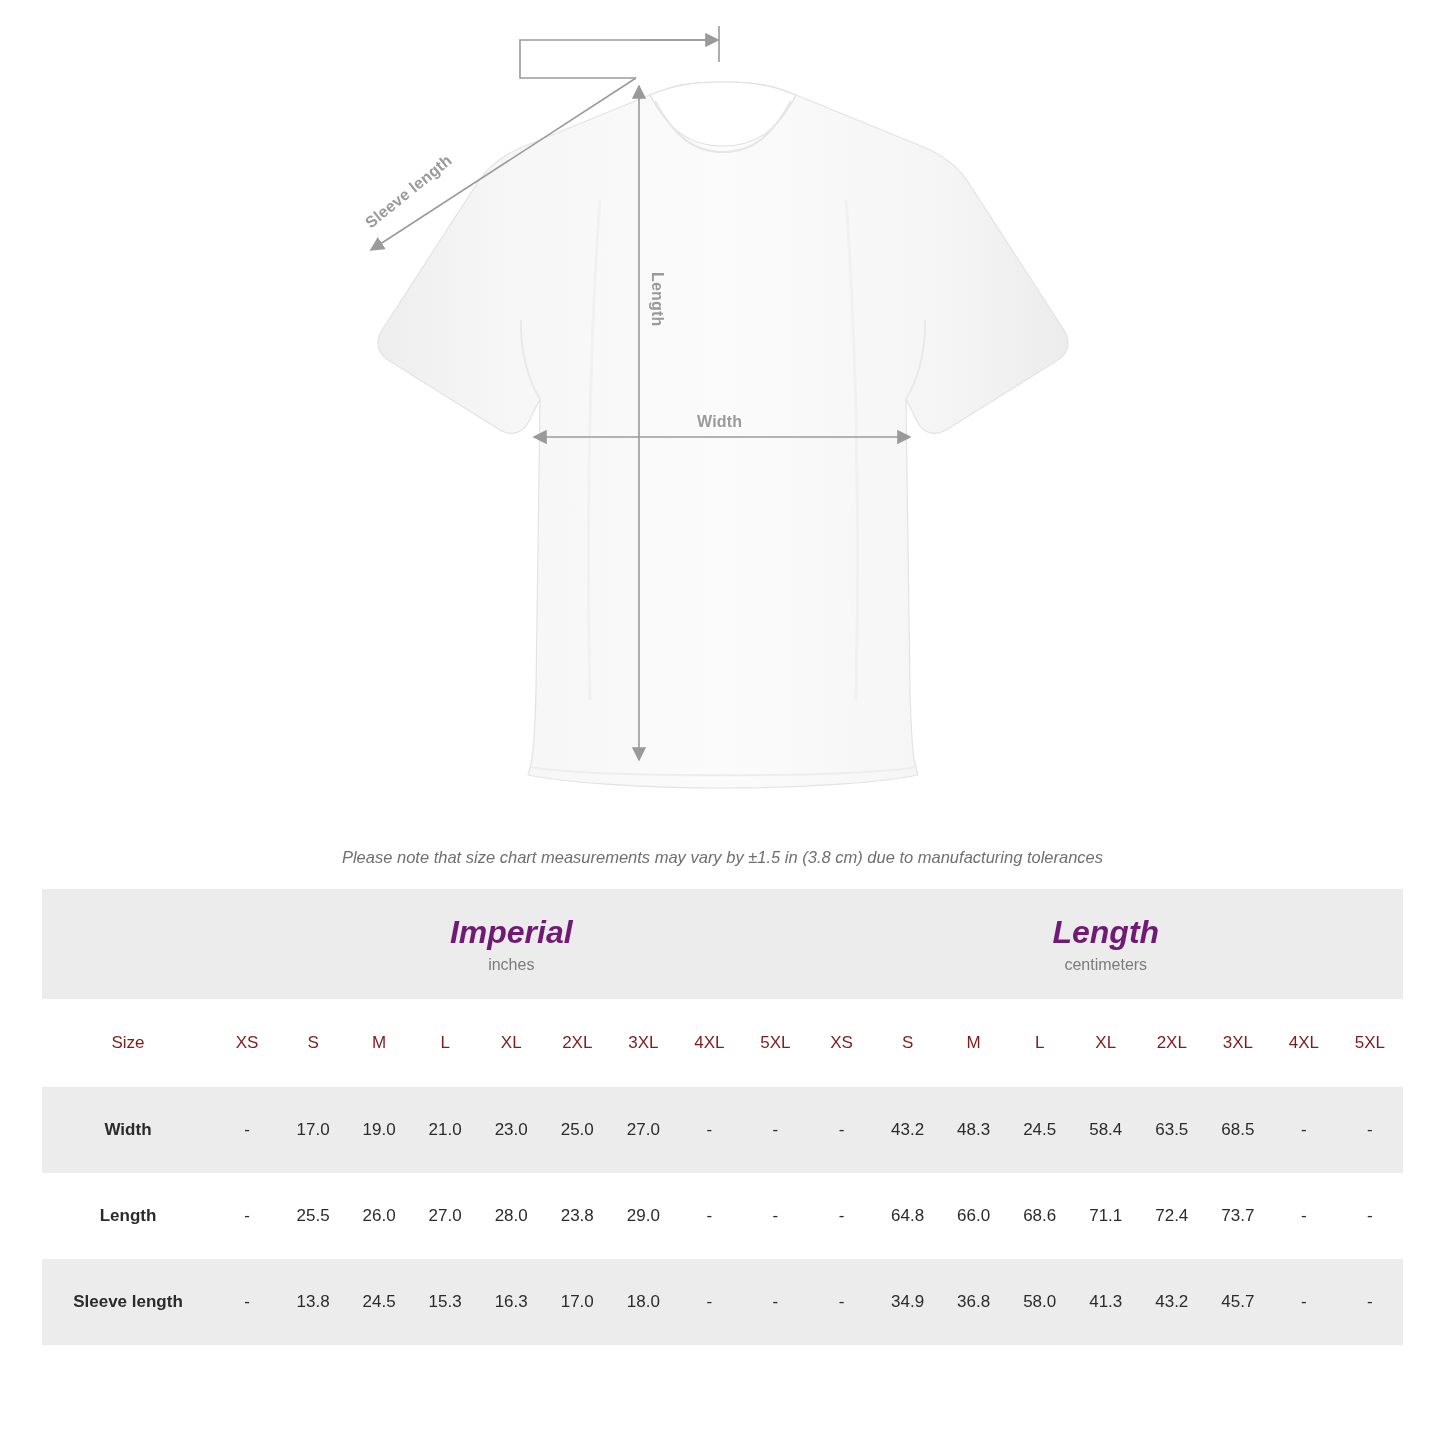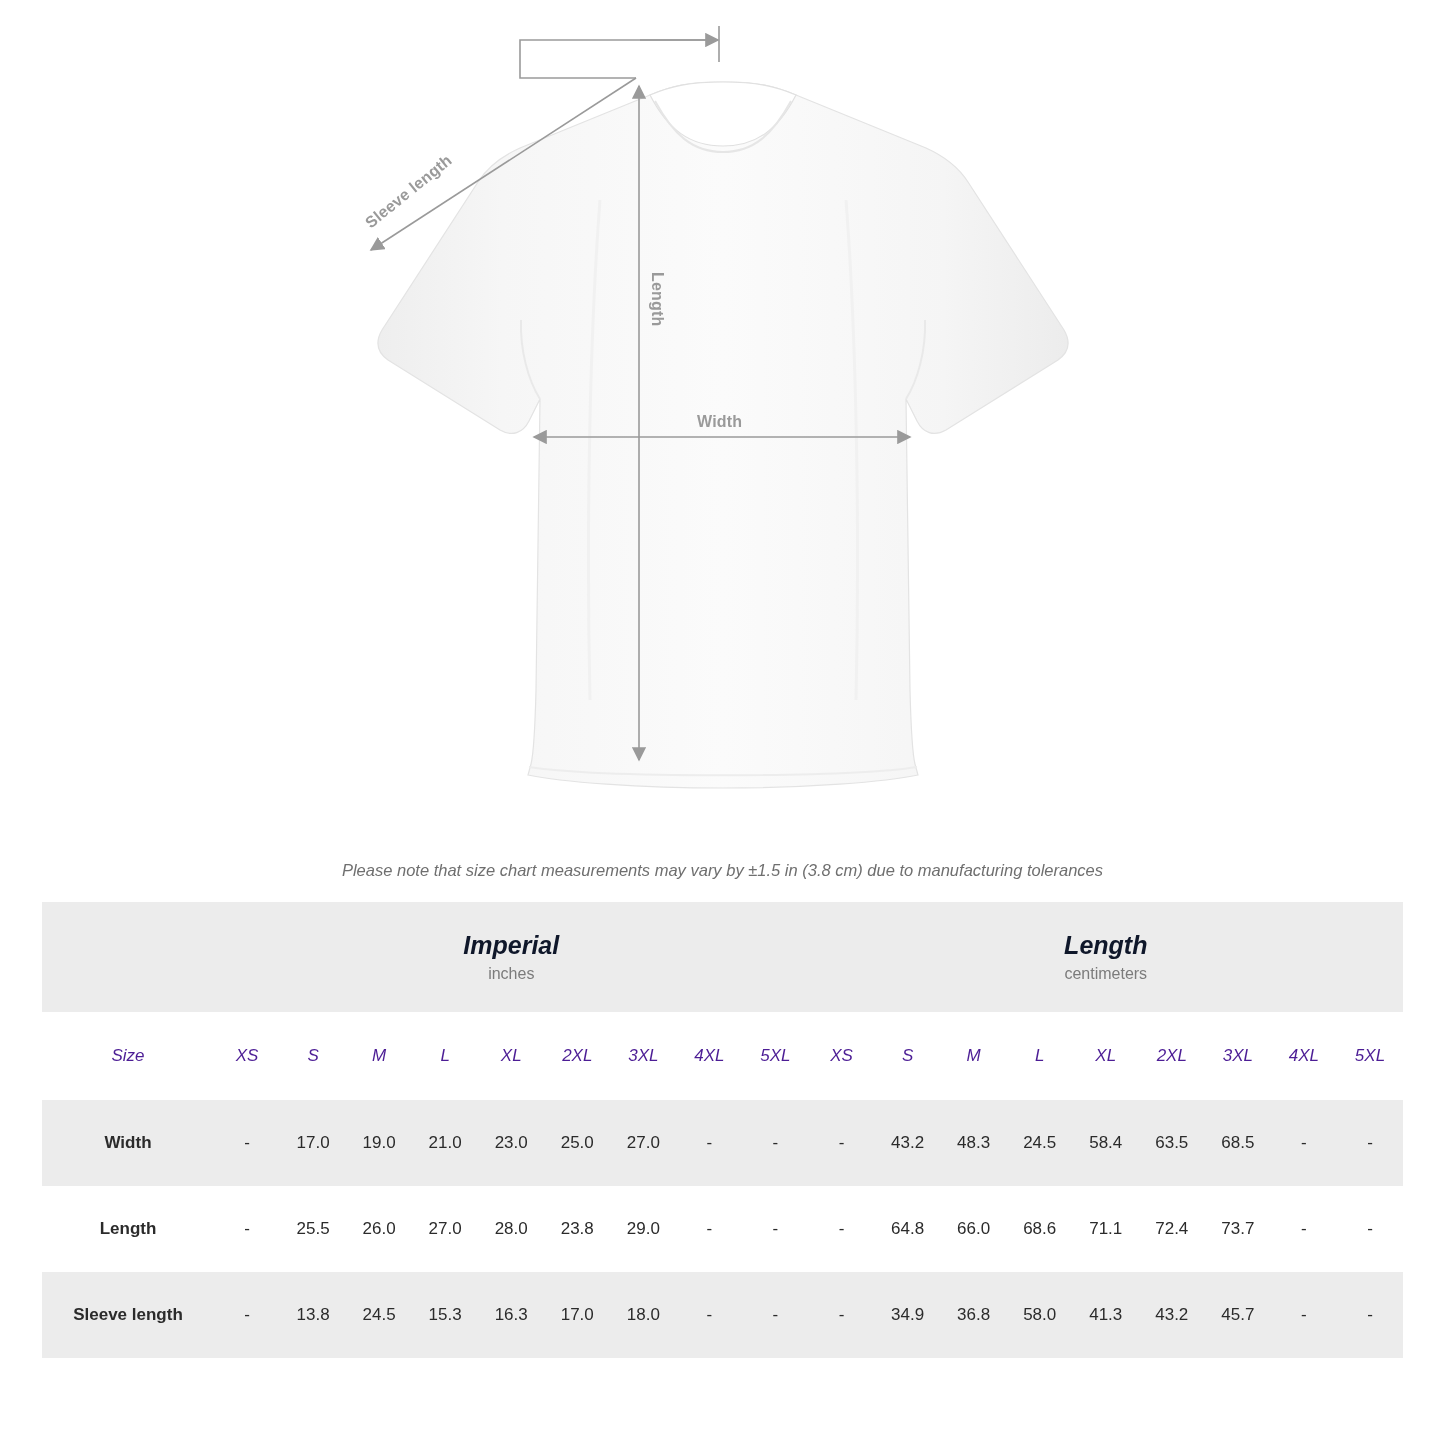--- a/index.html
+++ b/index.html
@@ -53,21 +53,20 @@
   .chart-title {
     font-size: 27px;
     font-weight: bold;
     color: #1f1f1f;
     margin: 0;
   }
   .chart-note {
     font-size: 16.5px;
     font-style: italic;
     color: #6f6f6f;
-    margin-top: 13px;
   }
 
   
   .table-wrap {
     margin: 22px 42px 0 42px;
   }
   table.size-chart {
     border-collapse: collapse;
     width: 1361px;
     table-layout: fixed;
@@ -80,40 +79,39 @@
     border: 0;
   }
 
   
   .unit-row td {
     background: #ececec;
     height: 110px;
     padding: 0;
   }
   .unit-name {
-    font-size: 25px;
+    font-size: 32px;
     font-style: italic;
     font-weight: bold;
-    color: #0f172a;
+    color: #701a75;
     line-height: 1.15;
   }
   .unit-sub {
     font-size: 16px;
     color: #7b7b7b;
     margin-top: 5px;
   }
 
   
   .head-row td {
     background: #ffffff;
     height: 86px;
     font-size: 17px;
     font-weight: bold;
-    color: #4c1d95;
-    font-style: italic;
+    color: #7f1d1d;
   }
   .head-row td.rowlabel {
     background: #ffffff;
   }
 
   .data-row td {
     height: 84px;
     font-size: 17px;
     color: #2b2b2b;
   }

